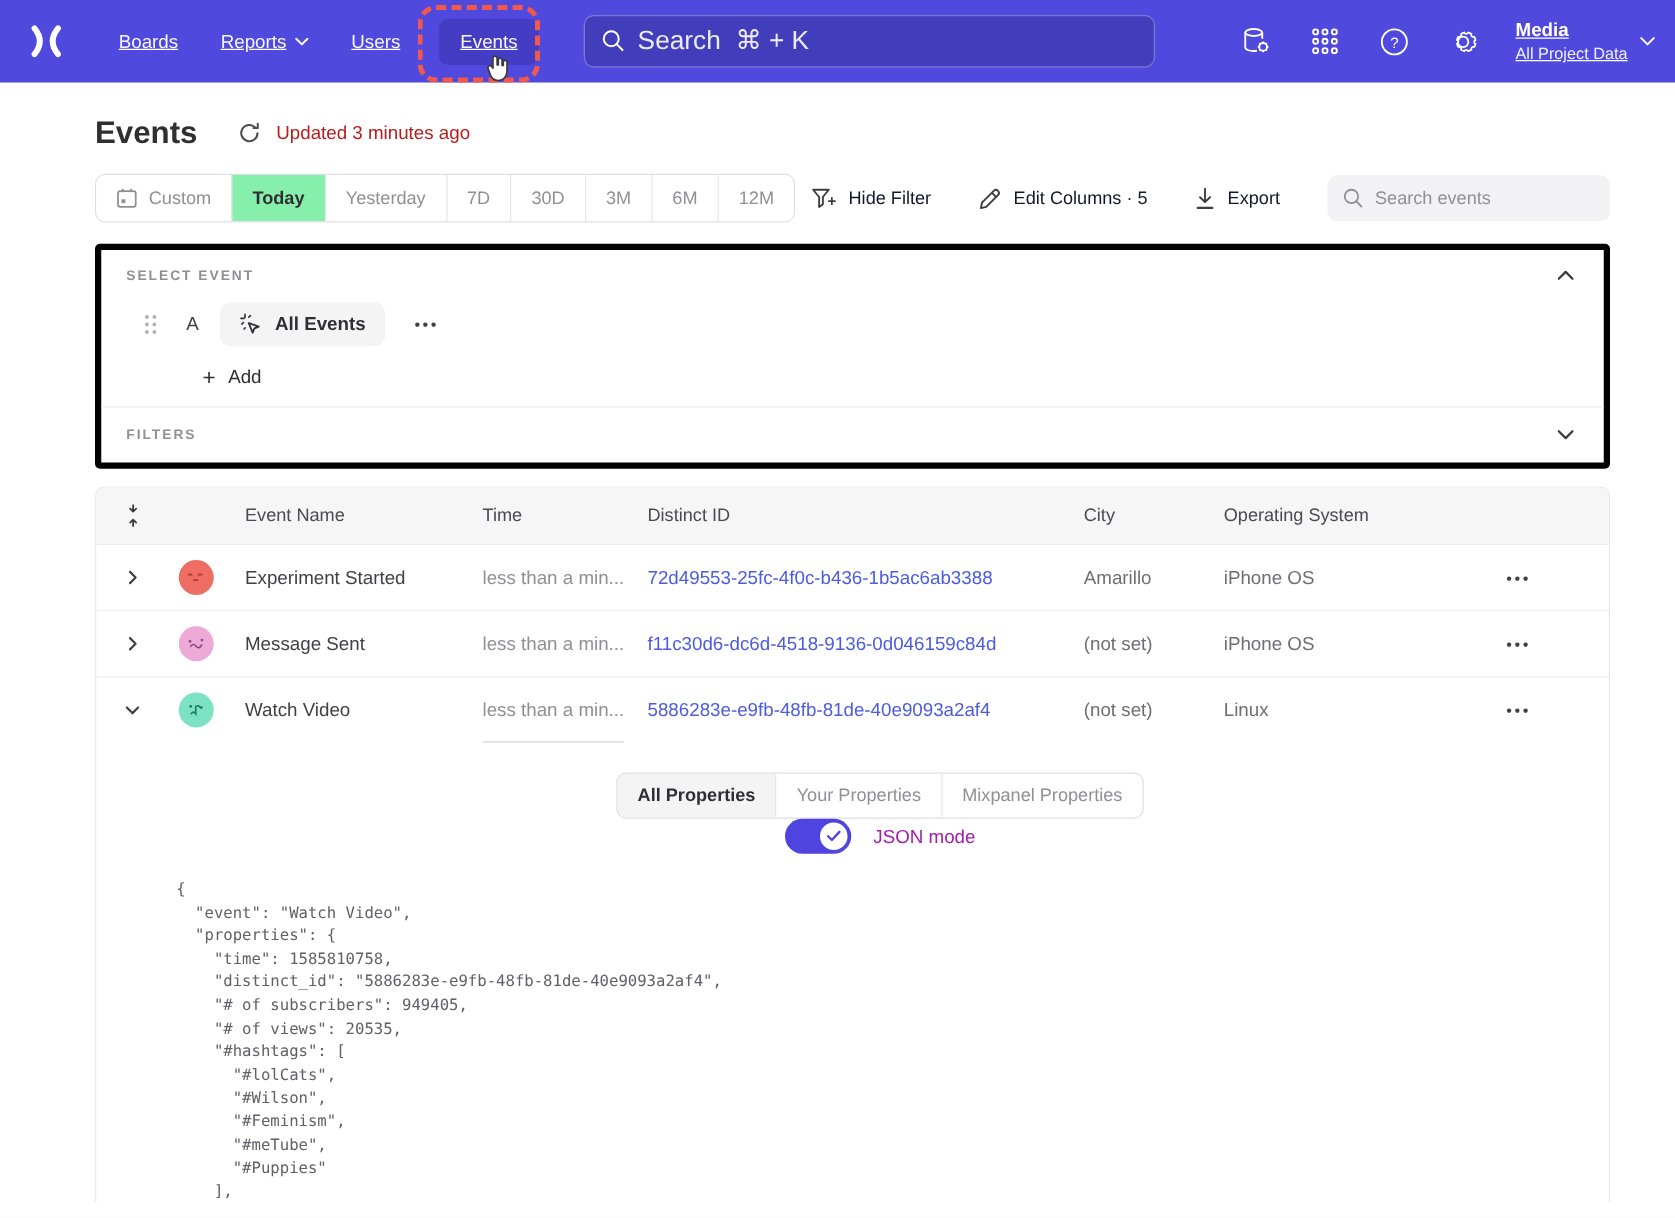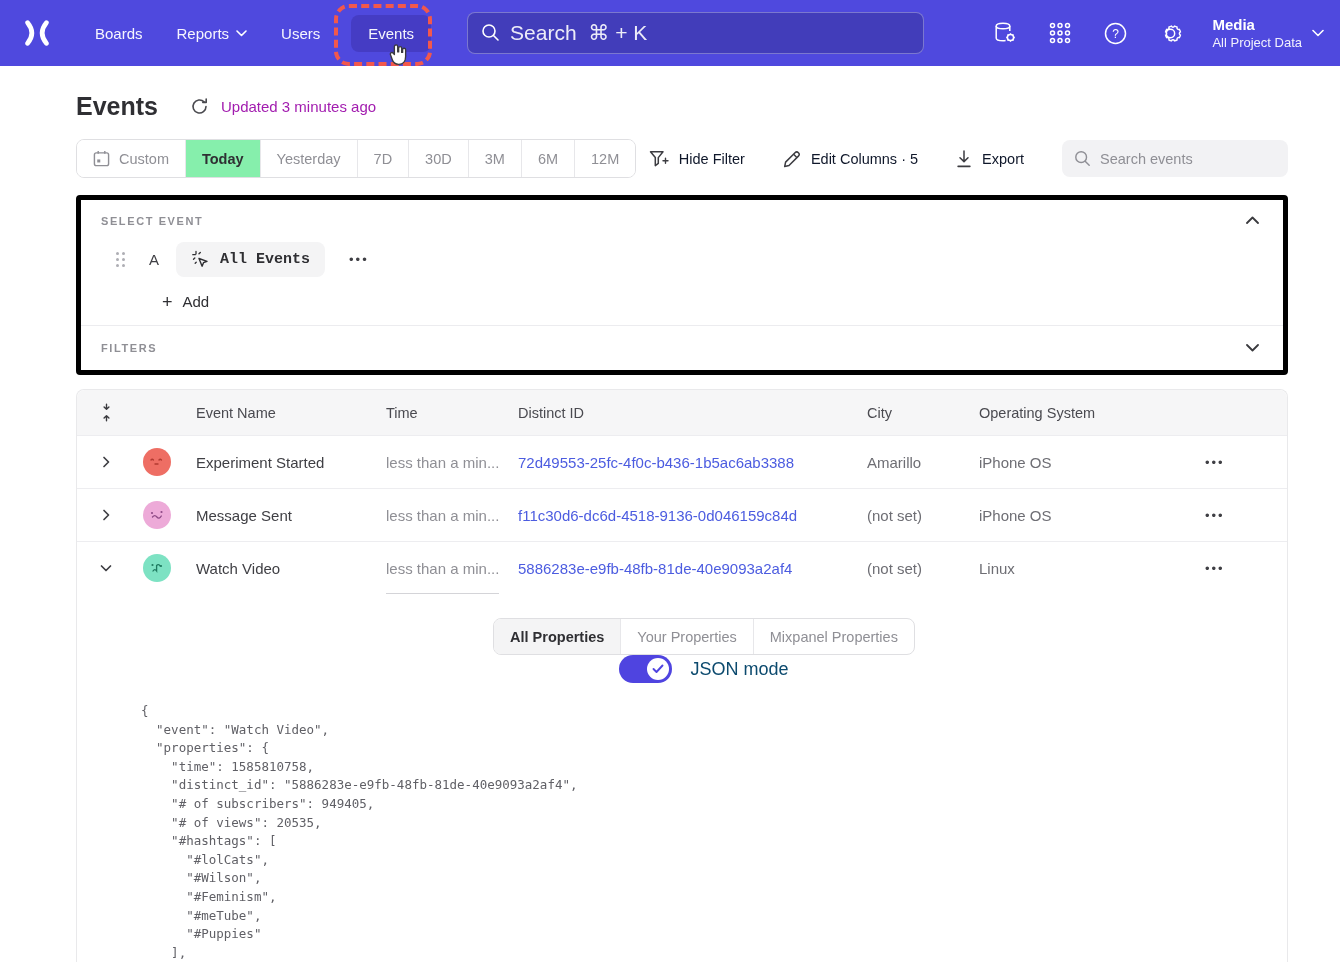--- a/index.html
+++ b/index.html
@@ -1,20 +1,20 @@
 <!DOCTYPE html>
 <html><head>
 <meta charset="utf-8">
 <style>
   * { margin:0; padding:0; box-sizing:border-box; }
   html,body { width:1340px; height:974px; overflow:hidden; background:#fff;
     font-family:"Liberation Sans", sans-serif; color:#3a3a3e; }
 
   
-  .navbar { position:relative; height:66px; background:#4f49de; display:flex; align-items:center; color:#fff; }
+  .navbar { position:relative; height:66px; background:#4f49de; display:flex; align-items:center; color:#fff;text-decoration:underline; }
   .nav-left { display:flex; align-items:center; }
   .logo { margin:0 26px 0 22px; display:flex; align-items:center; }
   .nav-item { font-size:15px; padding:10px 17px; border-radius:8px; color:rgba(255,255,255,.95);
     display:flex; align-items:center; gap:7px; cursor:pointer; }
   .nav-item.active { background:#453cc4; margin-left:14px; }
   .nav-search { margin-left:36px; position:relative; width:457px; height:42px; }
   .nav-search input { width:100%; height:100%; background:rgba(0,0,0,.16); border:1px solid rgba(255,255,255,.30);
     border-radius:8px; color:#fff; font-size:21px; padding:0 14px 0 42px; outline:none; font-family:inherit; }
   .nav-search input::placeholder { color:rgba(255,255,255,.9); }
   .nav-search .mag { position:absolute; left:14px; top:11px; }
@@ -26,21 +26,21 @@
 
   
   .annotation { position:absolute; left:334px; top:4px; width:98px; height:62px;
     border:4px dashed #f2584c; border-radius:15px; pointer-events:none; z-index:20; }
   .hand-cursor { position:absolute; left:386px; top:42px; z-index:21; pointer-events:none; }
 
   
   .content { margin:0 76px; width:1212px; }
   .title-row { margin-top:26px; display:flex; align-items:center; gap:32px; }
   .page-title { font-size:25px; font-weight:bold; color:#2f2f33; }
-  .updated { display:flex; align-items:center; gap:12px; color:#a21caf; font-size:15px; }
+  .updated { display:flex; align-items:center; gap:12px; color:#b91c1c; font-size:15px; }
 
   .toolbar { margin-top:18px; display:flex; align-items:center; justify-content:space-between; }
   .segmented { display:inline-flex; border:1px solid #dfdfe2; border-radius:8px; overflow:hidden; background:#fff; }
   .seg-btn { height:37px; display:flex; align-items:center; gap:9px; padding:0 16px; font-size:14.5px;
     color:#8f8f95; border-left:1px solid #e7e7ea; background:#fff; cursor:pointer; white-space:nowrap; }
   .seg-btn:first-child { border-left:none; }
   .seg-btn.selected { background:#86efac; color:#2f2f33; font-weight:bold; }
   .actions { display:flex; align-items:center; gap:38px; }
   .action { display:flex; align-items:center; gap:10px; font-size:14.5px; color:#0f172a; cursor:pointer; white-space:nowrap; }
   .search-events { position:relative; width:226px; height:37px; }
@@ -51,21 +51,21 @@
 
   .card { margin-top:17px; border:5px solid #000000; border-radius:4px; }
   .section-label { font-size:11px; font-weight:bold; letter-spacing:1.6px; color:#8f8f95; }
   .select-event { padding:15px 20px 15px; position:relative; }
   .collapse-chevron { position:absolute; right:20px; top:12px; color:#3a3a3e; cursor:pointer; padding:4px; }
   .event-row { margin-top:15px; display:flex; align-items:center; }
   .drag-handle { width:10px; display:grid; grid-template-columns:3px 3px; gap:3px; margin-left:15px; cursor:grab; }
   .drag-handle i { width:3px; height:3px; border-radius:50%; background:#aeaeb4; }
   .row-letter { font-size:15px; color:#3f3f44; margin-left:23px; }
   .event-pill { margin-left:17px; display:flex; align-items:center; gap:10px; background:#f4f4f5;
-    border-radius:8px; padding:8px 15px; font-size:15px; font-weight:bold; color:#2f2f33; cursor:pointer;font-family:Liberation Mono, monospace; }
+    border-radius:8px; padding:8px 15px; font-size:15px; font-weight:bold; color:#2f2f33; cursor:pointer; }
   .more-dots { font-size:13px; letter-spacing:2px; color:#3f3f44; cursor:pointer; margin-left:24px; }
   .add-row { margin-top:16px; margin-left:61px; display:flex; align-items:center; gap:10px;
     font-size:15px; color:#2f2f33; cursor:pointer; width:max-content; }
   .plus-glyph { font-size:18px; font-weight:normal; line-height:14px; color:#2f2f33; }
   .filters-section { border-top:1px solid #ececef; padding:14px 20px; display:flex; align-items:center; justify-content:space-between; }
 
   .results-line { margin-top:26px; font-size:15px; color:#3a3a3e; }
   .results-line b { color:#2f2f33; }
 
   
@@ -89,21 +89,21 @@
   .detail-head { display:flex; align-items:center; justify-content:space-between;flex-direction:column; }
   .tabs { display:inline-flex; border:1px solid #dfdfe2; border-radius:8px; overflow:hidden; background:#fff; }
   .tab { height:35px; display:flex; align-items:center; padding:0 16px; font-size:14.5px; color:#8f8f95;
     border-left:1px solid #e7e7ea; cursor:pointer; white-space:nowrap; }
   .tab:first-child { border-left:none; }
   .tab.selected { background:#f4f4f5; color:#2f2f33; font-weight:bold; }
   .json-toggle-wrap { display:flex; align-items:center; gap:18px; }
   .toggle { width:53px; height:28px; border-radius:14px; background:#4f44e0; position:relative; cursor:pointer; }
   .toggle .knob { position:absolute; right:3px; top:3px; width:22px; height:22px; border-radius:50%; background:#fff;
     display:flex; align-items:center; justify-content:center; }
-  .json-mode-label { font-size:18px; color:#0c4a6e; }
+  .json-mode-label { font-size:15px; color:#a21caf; }
   .json-pre { margin-top:19px; font-family:"DejaVu Sans Mono", monospace; font-size:12.5px;
     line-height:18.6px; color:#606066; white-space:pre; }
 
   svg { display:block; }
 </style>
 </head>
 <body>
 
 <div class="navbar">
   <div class="nav-left">

